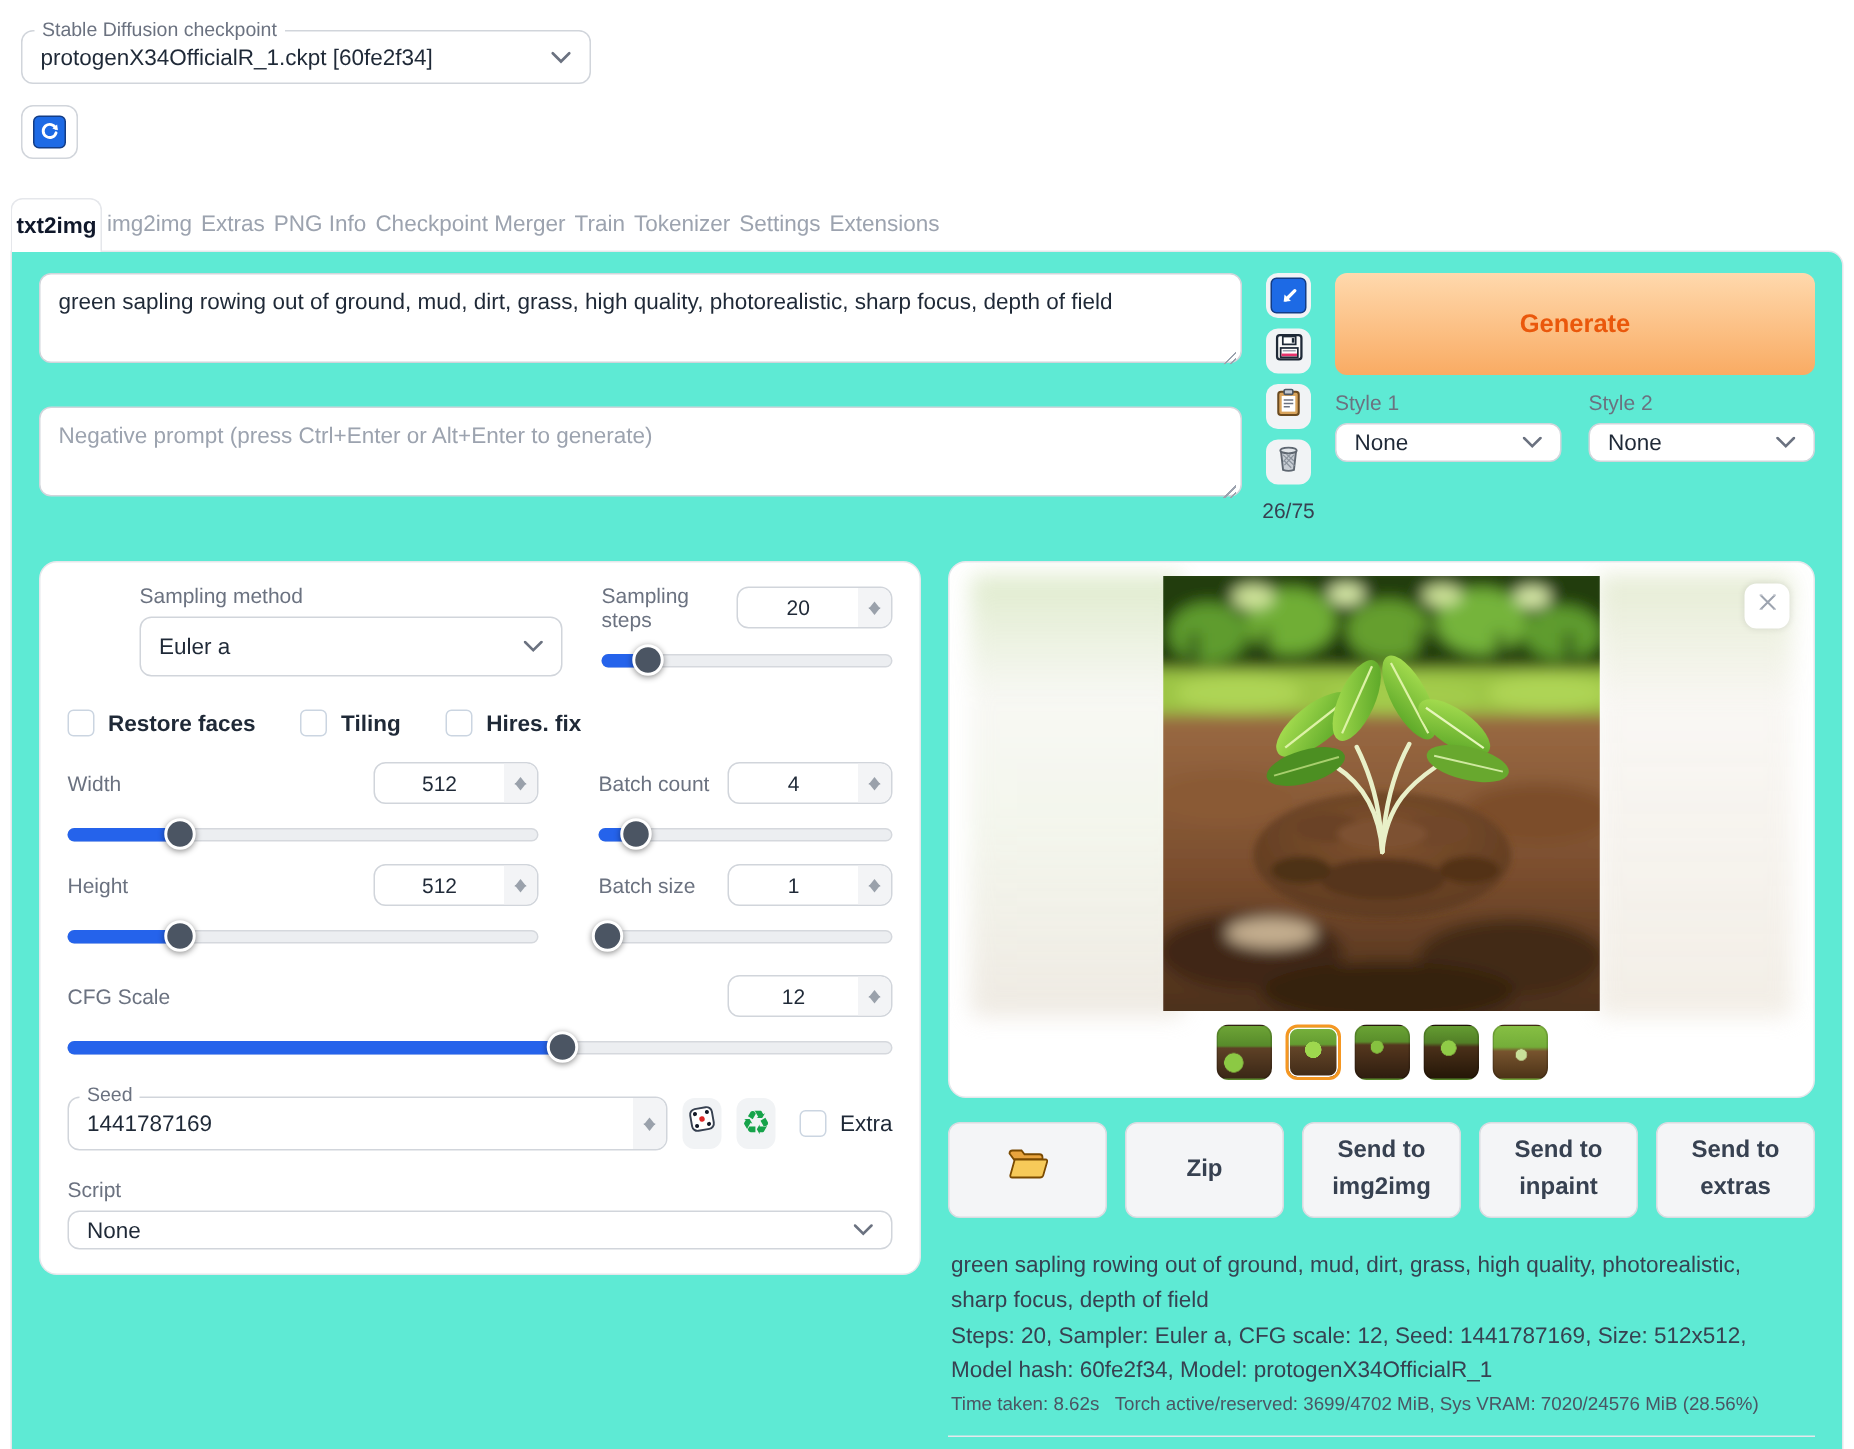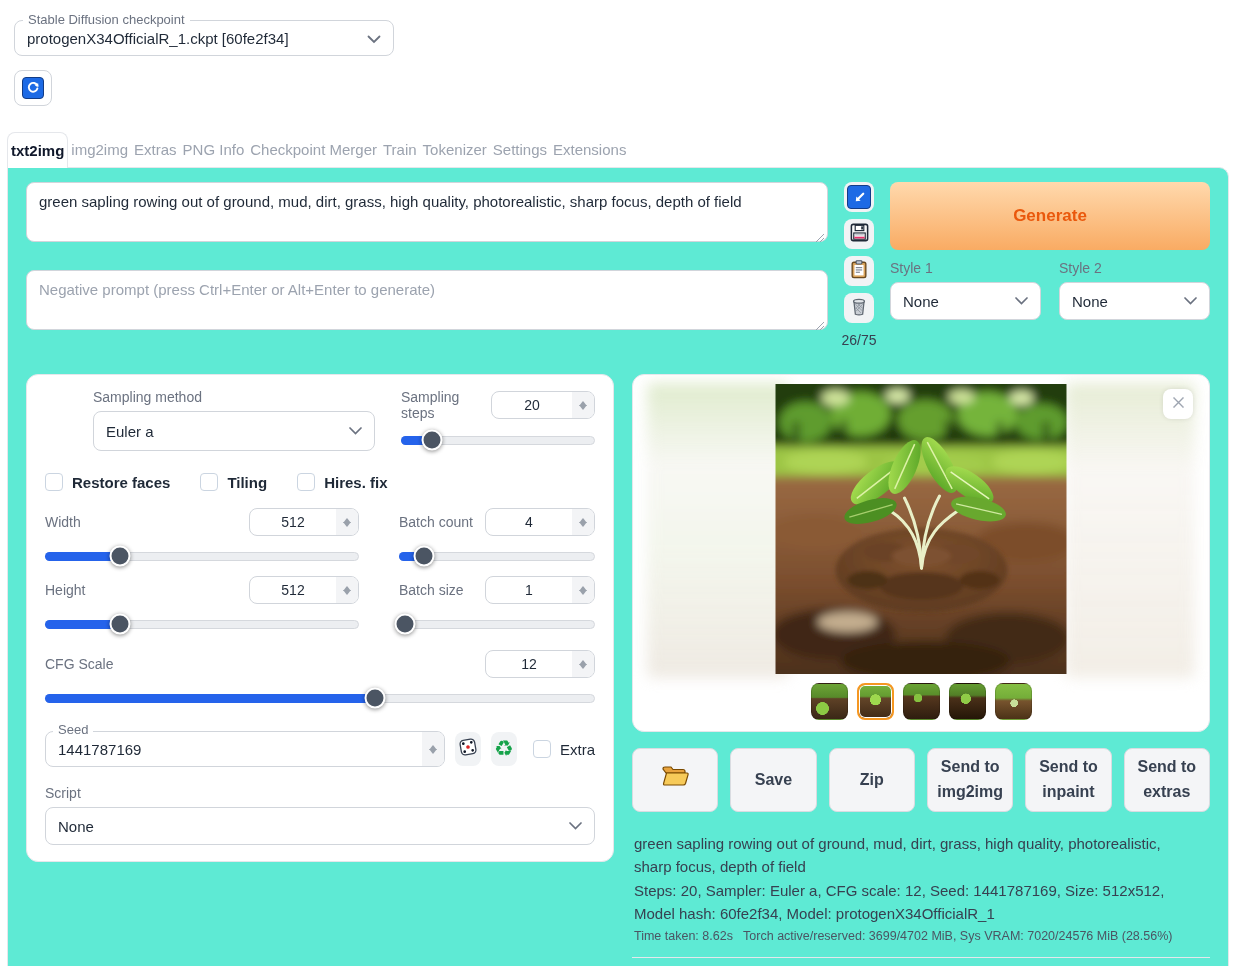--- a/index.html
+++ b/index.html
@@ -46,21 +46,21 @@
   .tool .bluesq { width:24px; height:24px; }
   .counter { font-size:14px; color:#374151; margin-top:2px; }
 
   .gencol { width:320px; }
   .generate { width:100%; height:68px; border:none; border-radius:8px; cursor:pointer;
     background:linear-gradient(180deg,#ffd9ad 0%,#f9ab63 100%);
     color:#ea580c; font-size:17px; font-weight:700; font-family:inherit; }
   .stylerow { display:flex; gap:18px; margin-top:10px; }
   .stylecol { width:151px; }
   .small-label { font-size:14px; color:#6b7280; margin-bottom:6px; }
-  .dd { border:1px solid #d1d5db; border-radius:8px; background:#fff; height:38px;
+  .dd { border:1px solid #d1d5db; border-radius:8px; background:#fff; height:26px;
     display:flex; align-items:center; padding:0 12px; font-size:15px; color:#1f2937; cursor:pointer; }
   .dd .chev { margin-left:auto; display:flex; }
 
   
   .mainrow { display:flex; gap:18px; margin-top:26px; align-items:flex-start; }
   .params { width:588px; border:1px solid #e5e7eb; border-radius:12px; padding:14px 18px 16px; background:#fff; }
   .p-row1 { display:flex; gap:26px; }
   .p-col1 { width:282px;margin-left:48px; }
   .p-col2 { flex:1; }
   .dd-sampler { height:40px; margin-top:6px; }
@@ -569,21 +569,20 @@
 
         <div class="actions">
           <div class="action">
             <span>
               <svg width="28" height="22" viewBox="0 0 28 22">
                   <path d="M2 4 Q2 2 4 2 L10 2 L12 4.5 L22 4.5 Q24 4.5 24 6.5 L24 8 L5 8 Z" fill="#e8a33d" stroke="#7a4a00" stroke-width="1.2"></path>
                   <path d="M5.5 8 L26 8 Q27.5 8 27 9.8 L24.5 18.5 Q24 20 22.3 20 L3.8 20 Q2.2 20 2.6 18.3 L5.5 8 Z" fill="#f7ca59" stroke="#7a4a00" stroke-width="1.2"></path>
                 </svg>
             </span>
           </div>
-          <div class="action">Save</div>
           <div class="action">Zip</div>
           <div class="action">Send to img2img</div>
           <div class="action">Send to inpaint</div>
           <div class="action">Send to extras</div>
         </div>
 
         <div class="infoblock">
           <div class="info-line">green sapling rowing out of ground, mud, dirt, grass, high quality, photorealistic, sharp focus, depth of field</div>
           <div class="info-line">Steps: 20, Sampler: Euler a, CFG scale: 12, Seed: 1441787169, Size: 512x512, Model hash: 60fe2f34, Model: protogenX34OfficialR_1</div>
           <div class="info-mem">

